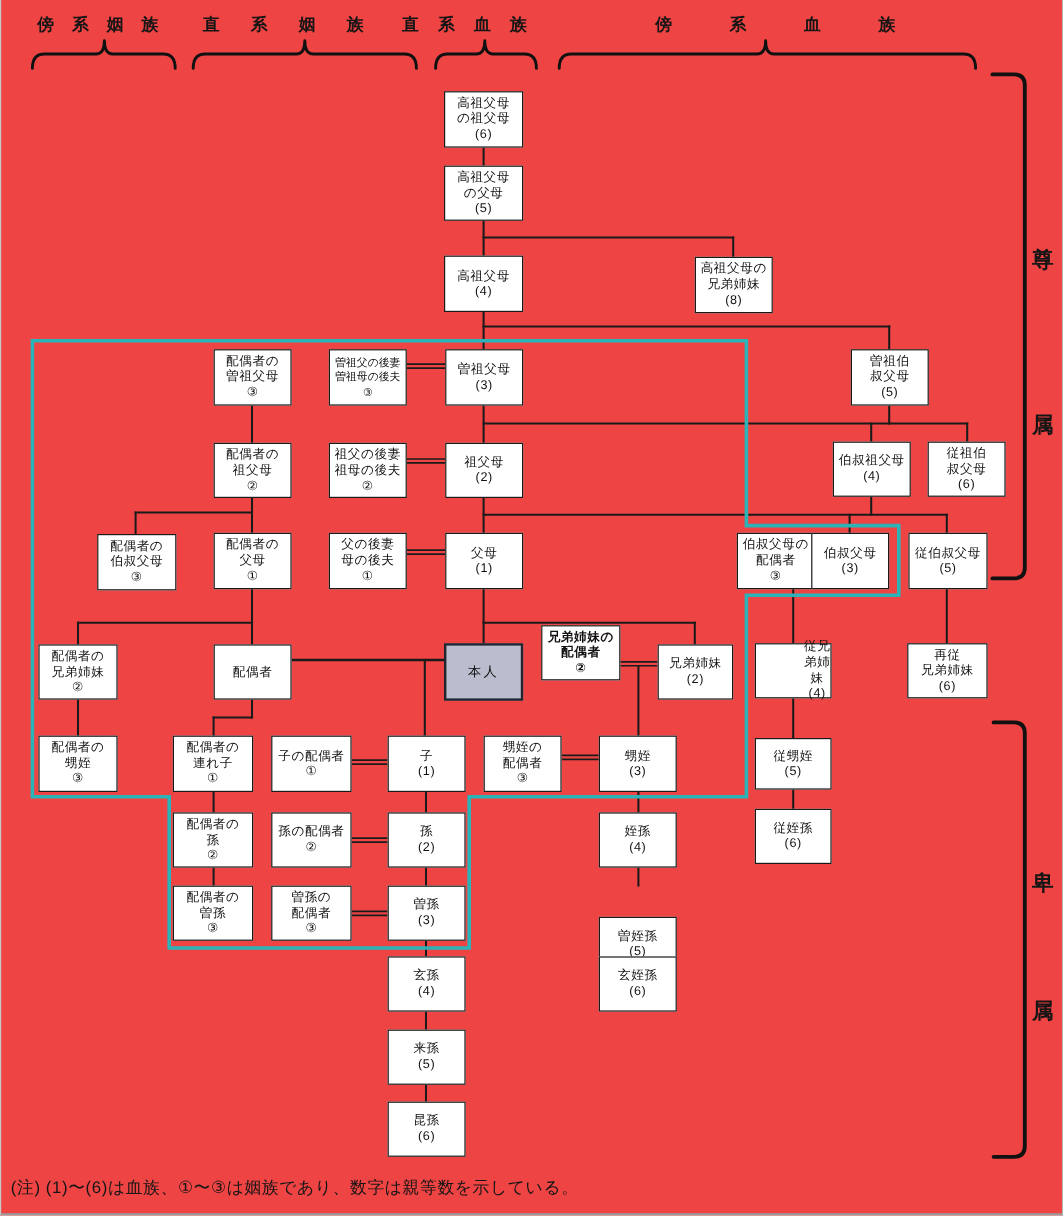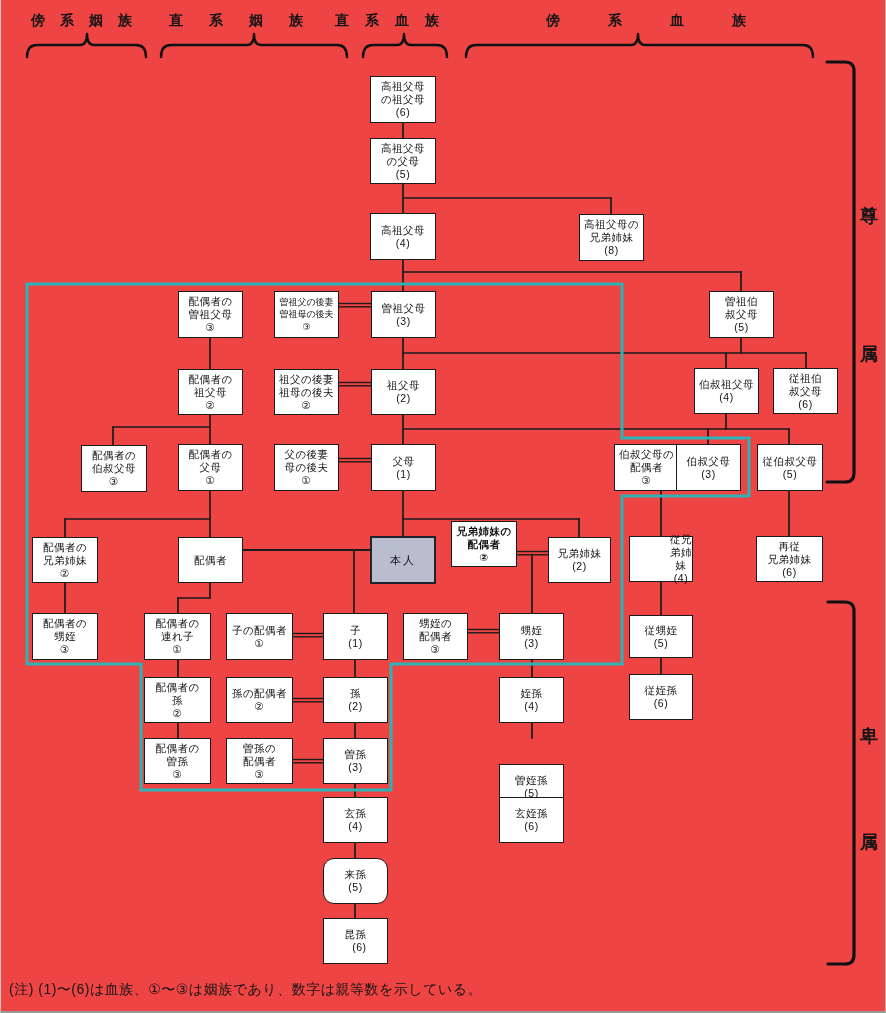--- a/index.html
+++ b/index.html
@@ -246,20 +246,20 @@
 配偶者
 ③</div>
       <div class="node" style="left: 322px; top: 738px; width: 65px; height: 46px;">曽孫
 (3)</div>
       <div class="node" style="left: 498px; top: 764px; width: 65px; height: 46px;">曽姪孫
 (5)</div>
       <div class="node" style="left: 322px; top: 797px; width: 65px; height: 46px;">玄孫
 (4)</div>
       <div class="node" style="left: 498px; top: 797px; width: 65px; height: 46px;">玄姪孫
 (6)</div>
-      <div class="node" style="left: 322px; top: 858px; width: 65px; height: 46px; border-radius: 11px;">来孫
-(5)</div>
-      <div class="node" style="left: 322px; top: 918px; width: 65px; height: 46px; text-align: right;">昆孫
+      <div class="node" style="left: 322px; top: 858px; width: 65px; height: 46px;">来孫
+(5)</div>
+      <div class="node" style="left: 322px; top: 918px; width: 65px; height: 46px;">昆孫
 (6)</div>
     </div>
 
   <div class="note">(注) (1)〜(6)は血族、①〜③は姻族であり、数字は親等数を示している。</div>
 </div>
 
 </body></html>

